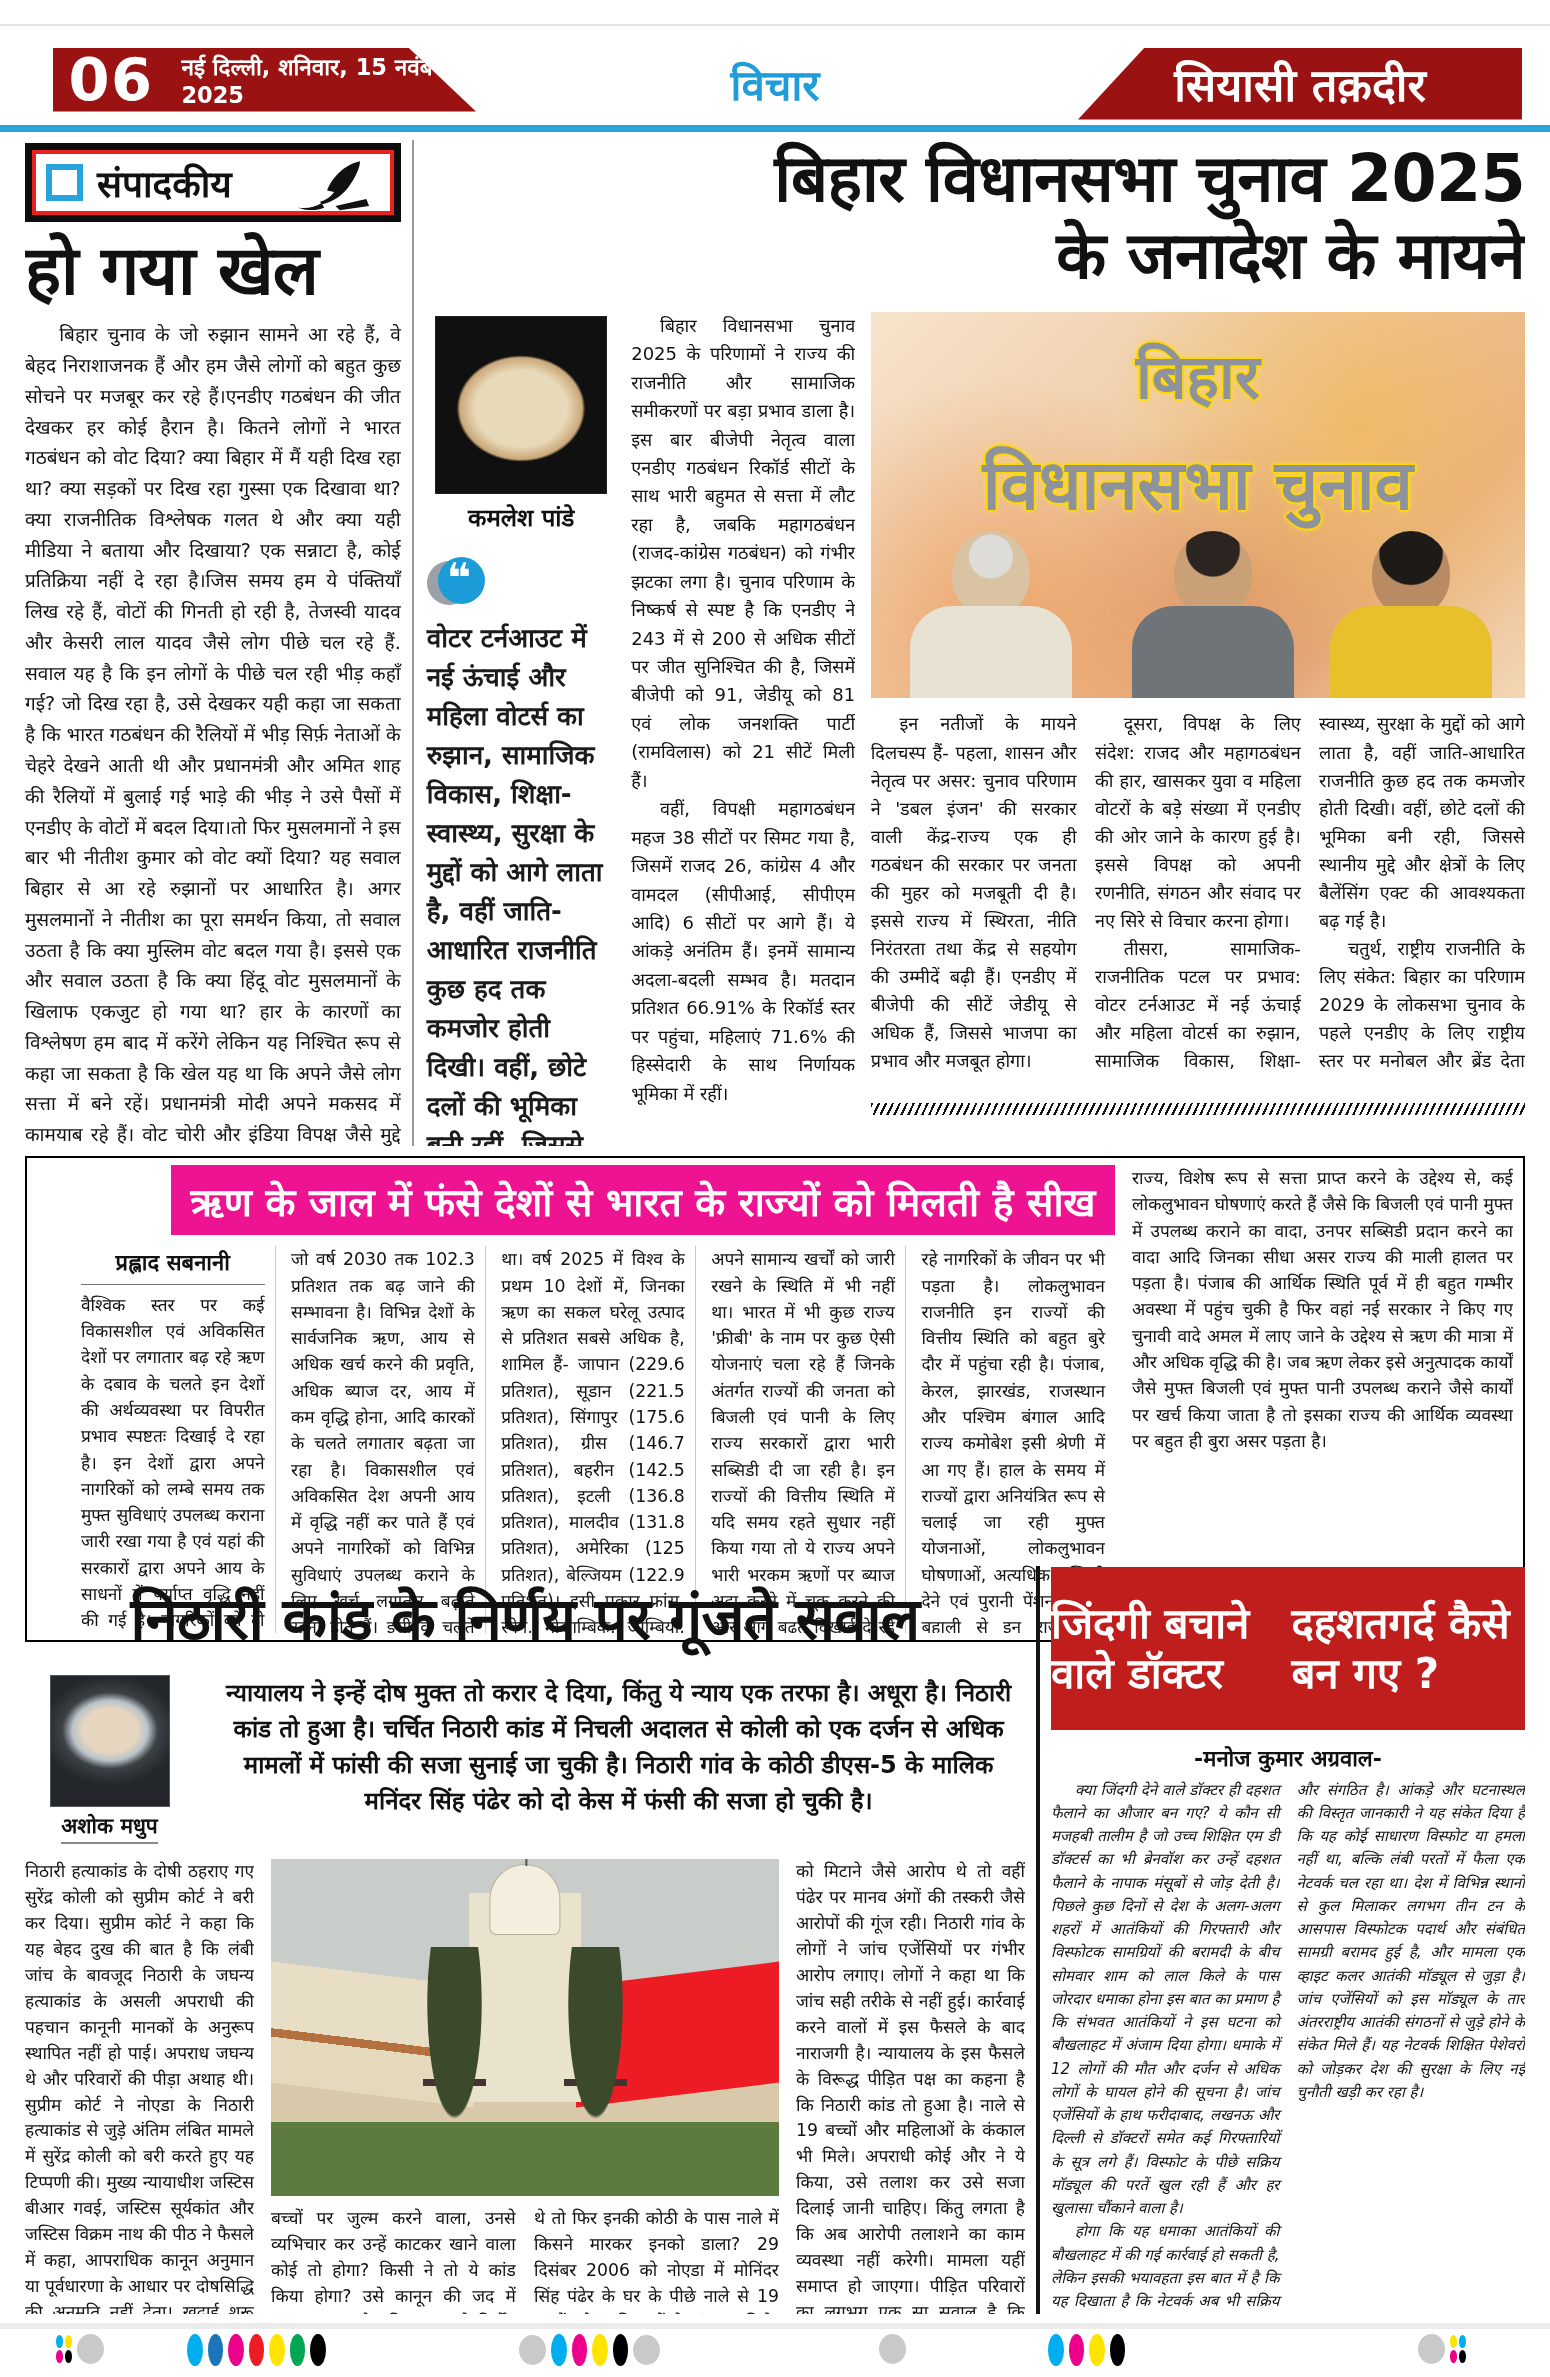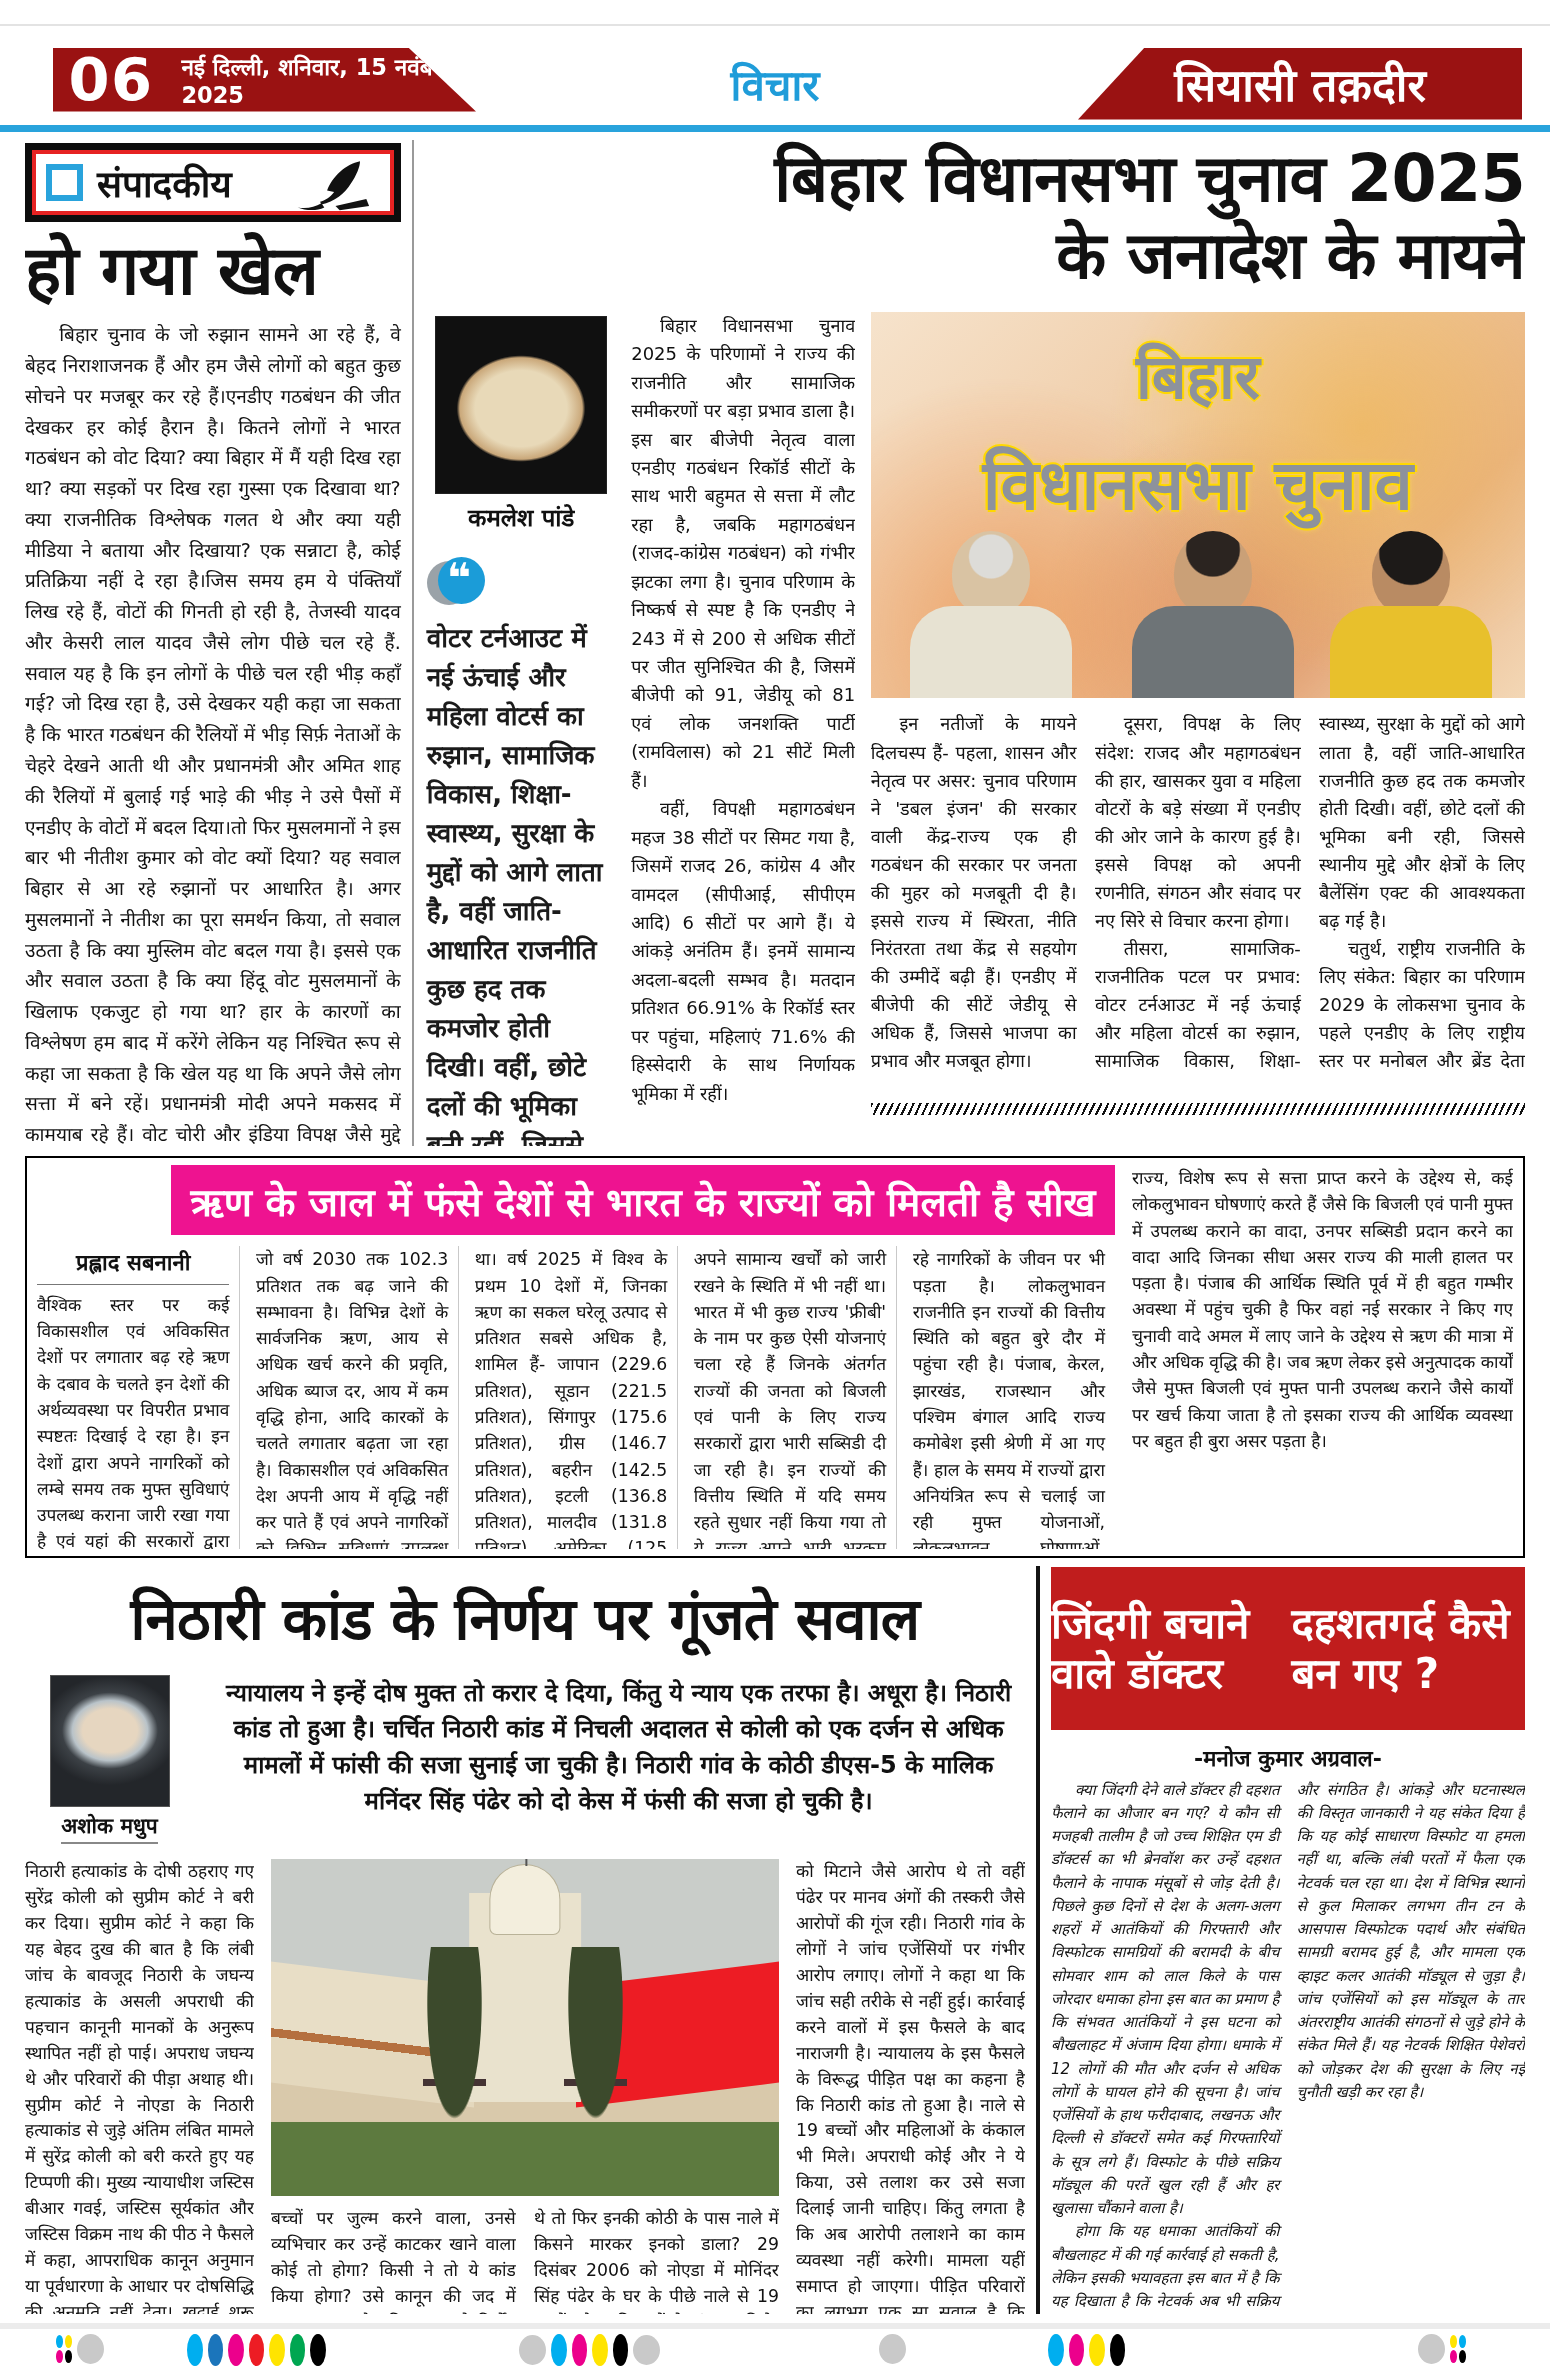--- a/index.html
+++ b/index.html
@@ -89,30 +89,30 @@
     margin-top:12.7px; height:386px; overflow:hidden;
     column-count:3; column-gap:18.3px; column-fill:auto;
     font-size:18px; line-height:1.56; text-align:justify;
   }
   .lead-flow .p { text-indent:1.6em; }
   .hatch { margin-top:7px; height:11.3px; width:100%;
     background:repeating-linear-gradient(115deg,#111 0 2.1px,#fff 2.1px 6.3px); }
 
   
   .debt-box {
-    position:absolute; top:1156px; left:25px; right:25px; height:402px;
+    position:absolute; top:1156px; left:25px; right:25px; height:486px;
     border:2.8px solid #000; padding:7px 10px; display:flex; gap:17px; overflow:hidden;
   }
   .debt-left { flex:1; display:flex; flex-direction:column; }
   .debt-banner {
     height:70px; margin-left:134px; background:#ee1390;
     display:flex; align-items:center; justify-content:center; margin-bottom:11.3px;
   }
   .debt-banner span { color:#fff; font-weight:bold; font-size:39px; }
-  .debt-cols { flex:1; display:flex; gap:15.5px; overflow:hidden; }
+  .debt-cols { flex:1; display:flex; gap:15.5px; overflow:hidden;margin-left:44px; }
   .debt-col { flex:1; font-size:17.3px; line-height:1.52; text-align:justify; overflow:hidden; border-right:0.7px solid #c9c9c9; padding-right:10px; }
   .debt-col:last-child { border-right:none; }
   .debt-byline { display:block; text-align:center; font-size:22px; font-weight:bold; border-bottom:1.4px solid #777; padding-bottom:4.2px; margin-bottom:7px; text-indent:0; }
   .debt-right { width:381px; font-size:17.3px; line-height:1.52; text-align:justify; overflow:hidden; }
 
   
   .band4 { position:absolute; top:1566px; left:25px; right:25px; height:748px; display:flex; gap:11.3px; }
   .nithari { flex:1; overflow:hidden; }
   .nithari-headline { text-align:center; font-size:58px; font-weight:bold; margin-top:11.3px; letter-spacing:-0.7px; }
   .nithari-intro { display:flex; gap:18.3px; margin-top:18.3px; }

